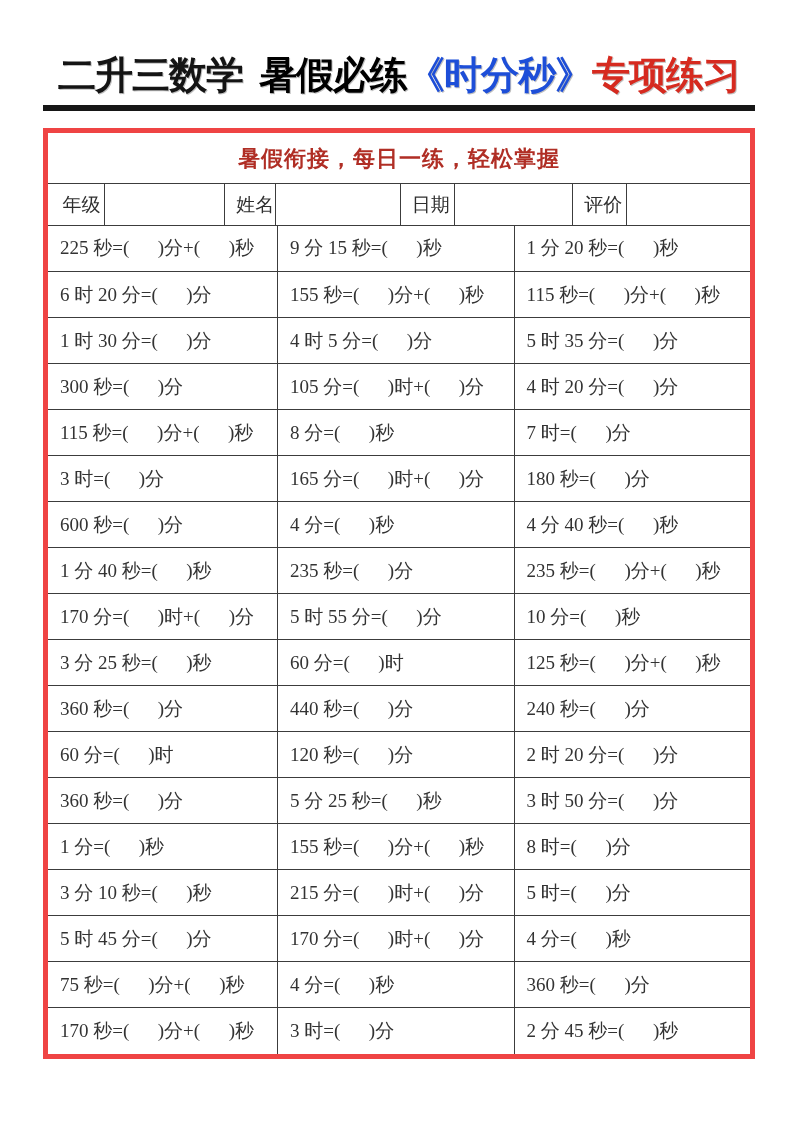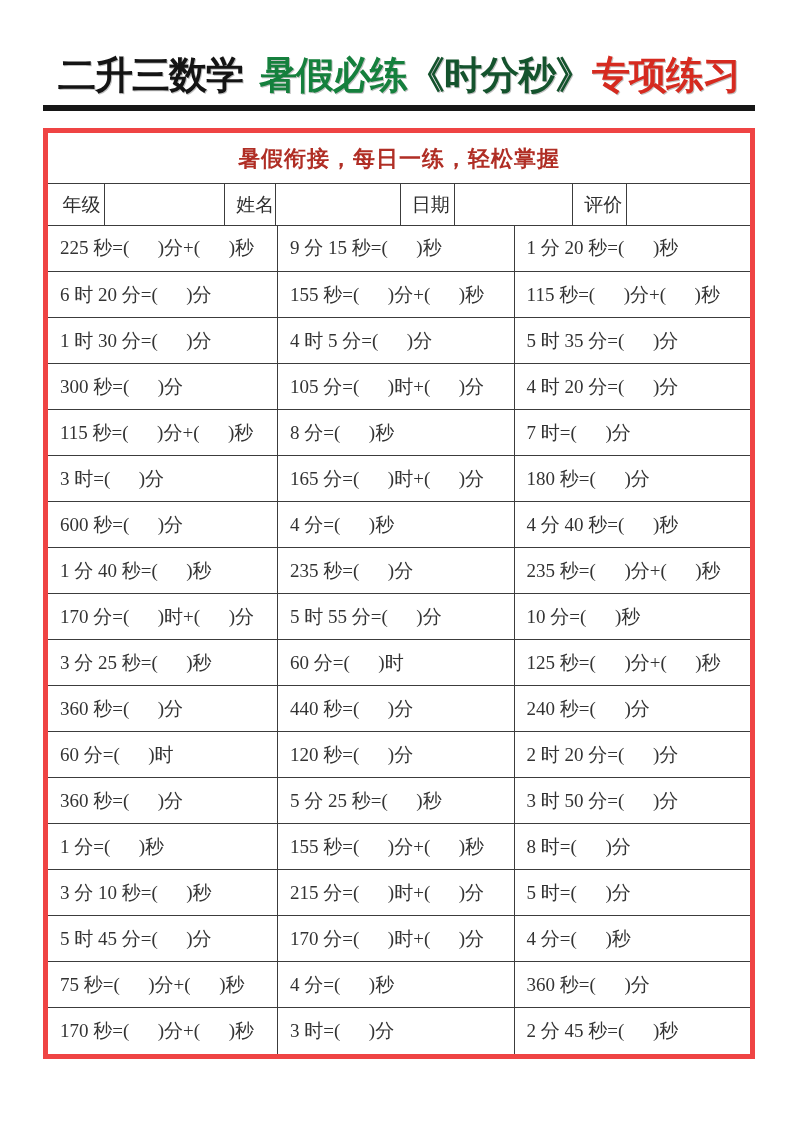--- a/index.html
+++ b/index.html
@@ -89,21 +89,21 @@
   table.problems td:last-child     { border-right:none; }
   .col1 { width:32.7%; } .col2 { width:33.7%; } .col3 { width:33.6%; }
 </style>
 </head>
 <body>
 
 <div class="page">
   <div class="content">
 
     <div class="title">
-      <span class="seg-black">二升三数学</span><span class="seg-blue" id="seg-blue" style="color: #15803d; margin-left: 16px;">暑假必练</span><span class="seg-red" id="seg-red1" style="color: #14532d;">《时分秒》</span><span class="seg-red" id="seg-red2" style="color: rgb(214, 42, 31); margin-top: 11px;">专项练习</span>
+      <span class="seg-black">二升三数学</span><span class="seg-blue" id="seg-blue" style="color: #000000; margin-left: 16px;">暑假必练</span><span class="seg-red" id="seg-red1" style="color: #1d4ed8;">《时分秒》</span><span class="seg-red" id="seg-red2" style="color: rgb(214, 42, 31); margin-top: 11px;">专项练习</span>
     </div>
     <div class="title-rule"></div>
 
     <div class="sheet">
 
       <div class="banner" id="banner" style="color: rgb(176, 46, 37);">暑假衔接，每日一练，轻松掌握</div>
 
       <div class="info-row">
         <div class="info-cell info-label w-l1">年级</div>
         <div class="info-cell w-b1"></div>

